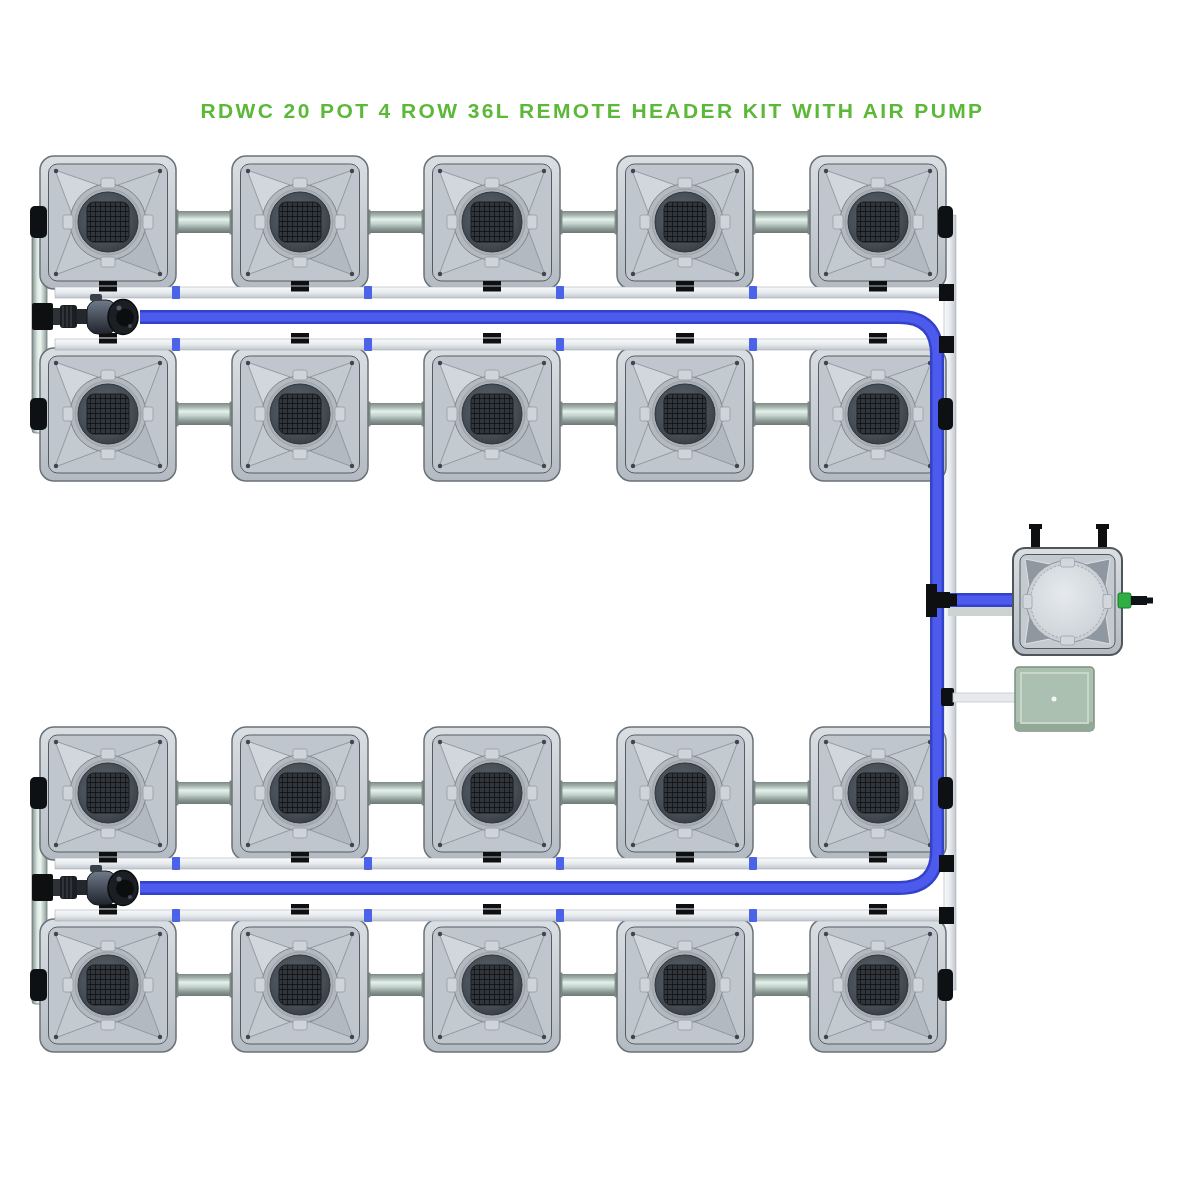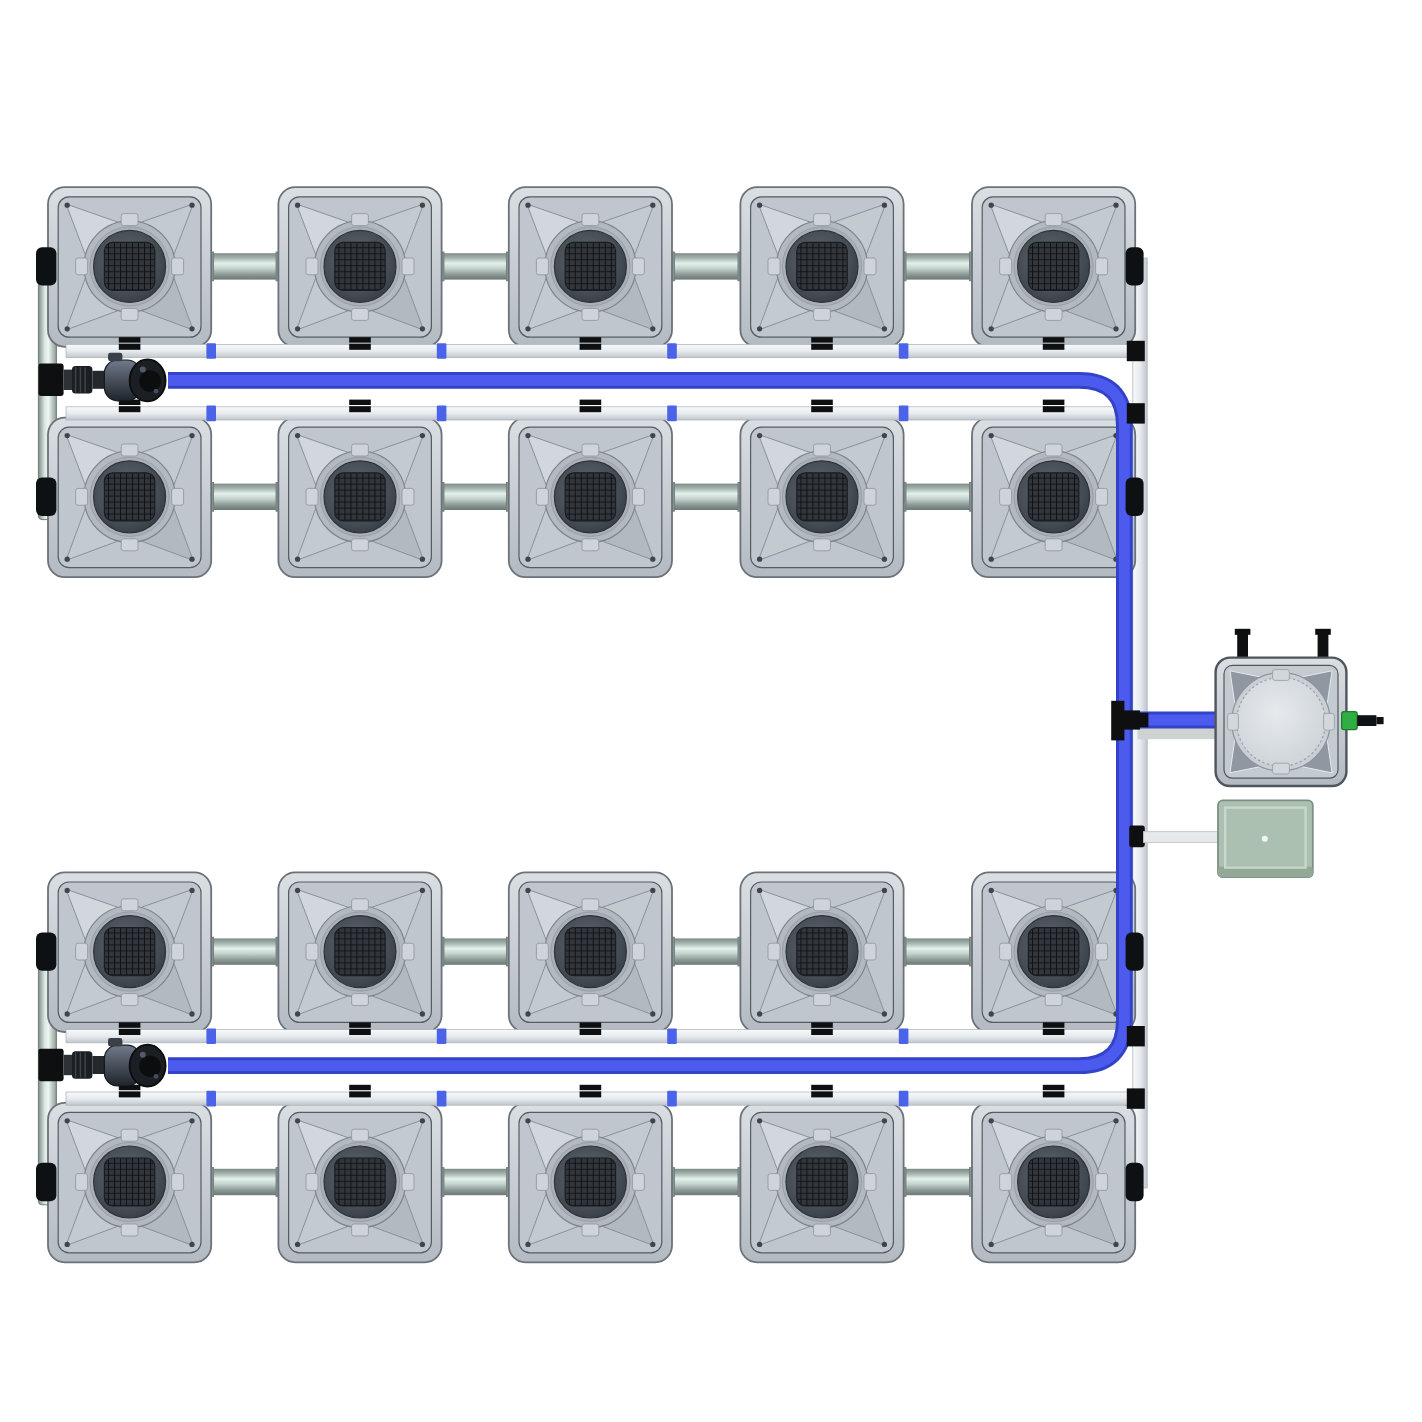--- a/index.html
+++ b/index.html
@@ -7,20 +7,21 @@
          font-family:"Liberation Sans",sans-serif;}
   .diagram-title{position:absolute;top:99px;left:0;width:100%;text-align:center;
          font-size:21px;font-weight:bold;letter-spacing:2.4px;color:#5cb838;
          font-family:"Liberation Sans",sans-serif;white-space:nowrap;}
   svg{position:absolute;top:0;left:0;}
 </style>
 </head>
 <body>
 
 <div class="stage">
+  <div id="title" class="diagram-title" style="color: rgb(92, 184, 56);">RDWC 20 POT 4 ROW 36L REMOTE HEADER KIT WITH AIR PUMP</div>
   <svg id="sys" width="1185" height="1185" viewBox="0 0 1185 1185">
     <defs>
       <linearGradient id="potOuter" x1="0" y1="0" x2="0" y2="1">
         <stop offset="0" stop-color="#dadfe3"></stop>
           <stop offset="1" stop-color="#b3bac1"></stop>
       </linearGradient>
       <radialGradient id="netGrad" cx="0.45" cy="0.42" r="0.65">
         <stop offset="0" stop-color="#60676f"></stop>
           <stop offset="0.7" stop-color="#454c53"></stop>
         <stop offset="1" stop-color="#343a41"></stop>

